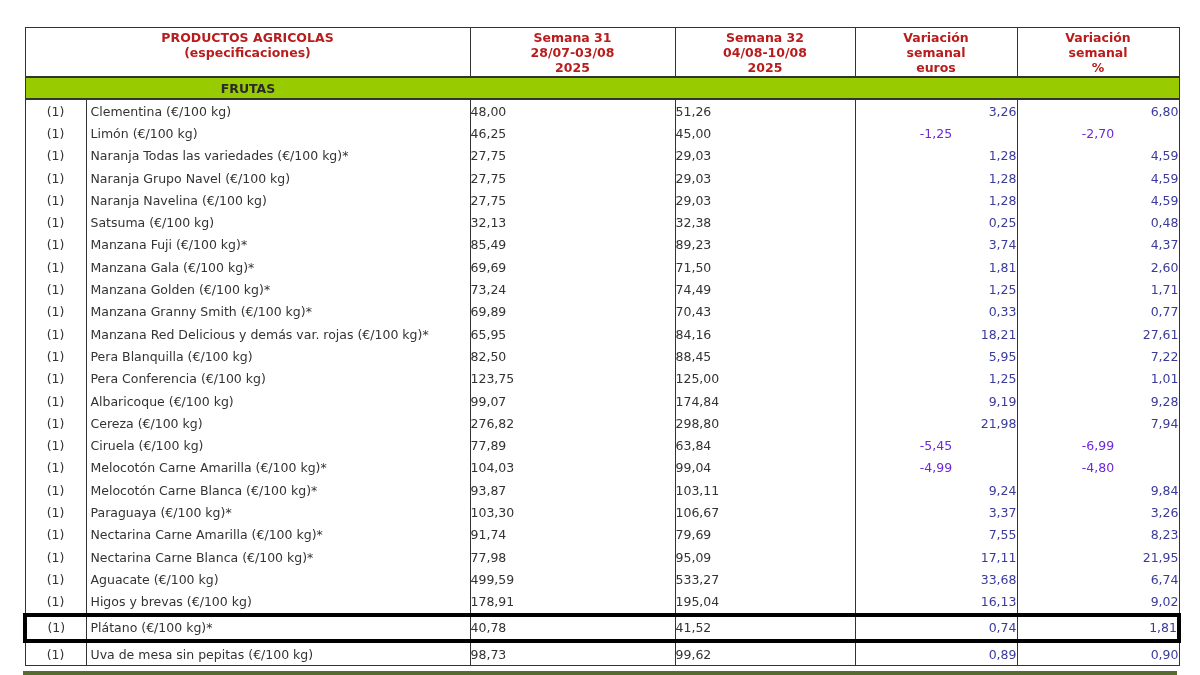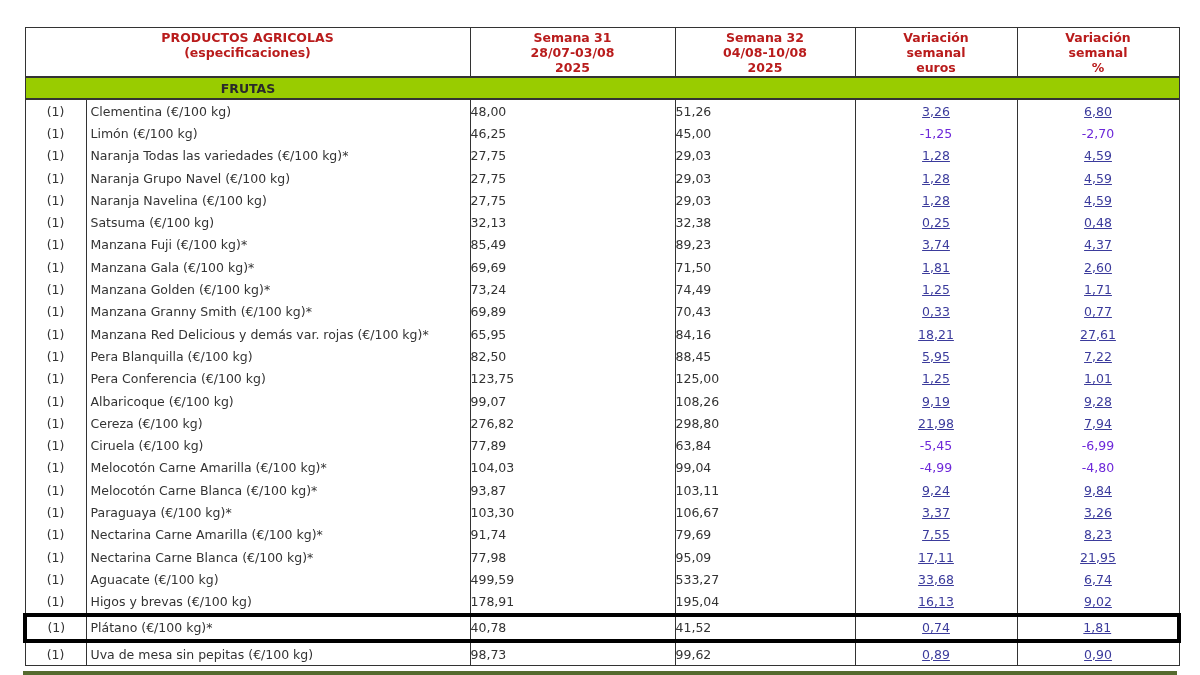--- a/index.html
+++ b/index.html
@@ -16,21 +16,21 @@
   .head-row th .l { display: block; }
   .sec-row td { height: 20px; background: #99cc00; border-top: 2px solid #333;
                 border-bottom: 2px solid #333; border-left: 1.5px solid #333; border-right: 1.5px solid #333;
                 font-weight: bold; text-align: center; color: #2a2a2a; }
   .sec-label { display: inline-block; width: 445px; text-align: center; }
   tr.data td { height: 22.3px; border-left: 1.5px solid #333; border-right: 1.5px solid #333;
                font-size: 12.5px; }
   tr.data td.ref { text-align: center; color: #333; }
   tr.data td.name { padding-left: 4px; color: #333; white-space: nowrap; overflow: hidden; }
   tr.data td.num { text-align: left; color: #333; }
-  tr.data td.pos { text-align: center; color: #3b3b9c; text-decoration: underline; }
+  tr.data td.pos { text-align: right; color: #3b3b9c; }
   tr.data td.neg { text-align: center; color: #6d28d9; }
   tr.data.hl td { border-top: 4px solid #000; border-bottom: 4px solid #000; }
   tr.data.hl td:first-child { border-left: 4px solid #000; }
   tr.data.hl td:last-child { border-right: 4px solid #000; }
   tr.data.last td { border-bottom: 1.5px solid #333; }
   .bottom-strip { position: absolute; left: 23px; top: 671px; width: 1154px; height: 4px; background: #556b2f; }
 </style>
 </head>
 <body>
 
@@ -178,21 +178,21 @@
           <td class="name">Pera Conferencia (€/100 kg)</td>
           <td class="num">123,75</td>
           <td class="num">125,00</td>
           <td class="pos">1,25</td>
           <td class="pos">1,01</td>
         </tr>
         <tr class="data">
           <td class="ref">(1)</td>
           <td class="name">Albaricoque (€/100 kg)</td>
           <td class="num">99,07</td>
-          <td class="num">108,26</td>
+          <td class="num">174,84</td>
           <td class="pos">9,19</td>
           <td class="pos">9,28</td>
         </tr>
         <tr class="data">
           <td class="ref">(1)</td>
           <td class="name">Cereza (€/100 kg)</td>
           <td class="num">276,82</td>
           <td class="num">298,80</td>
           <td class="pos">21,98</td>
           <td class="pos">7,94</td>

